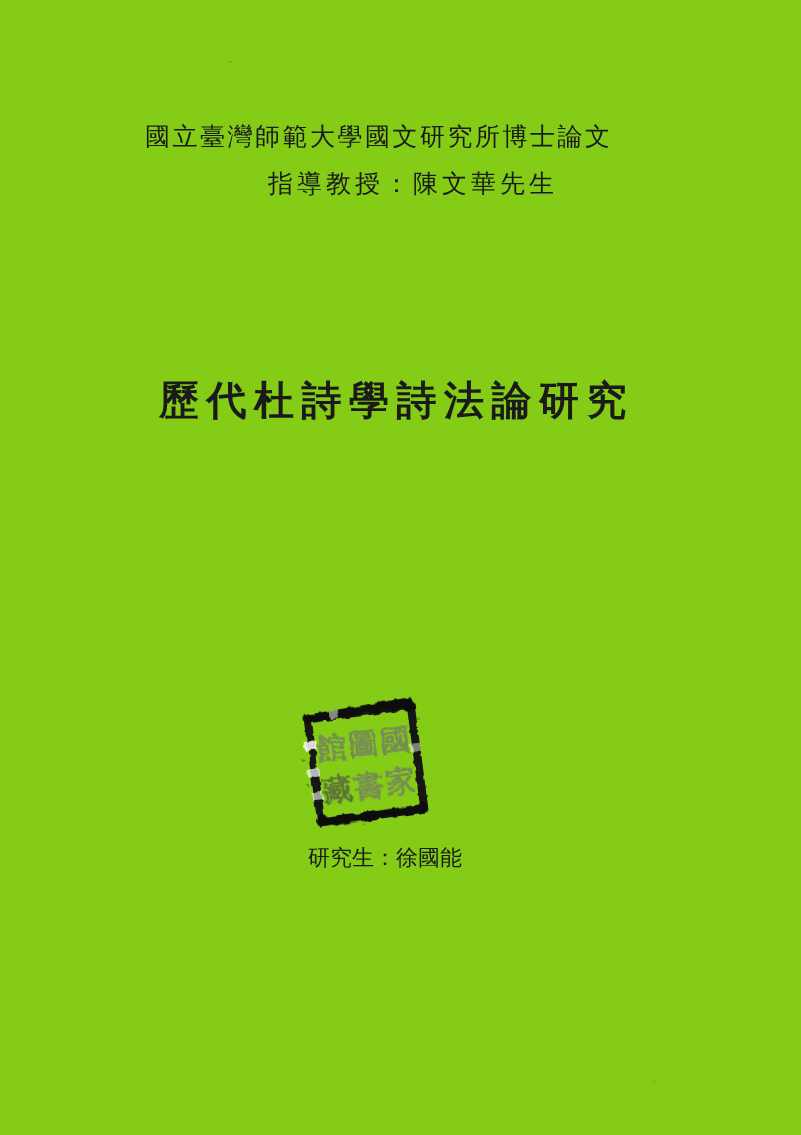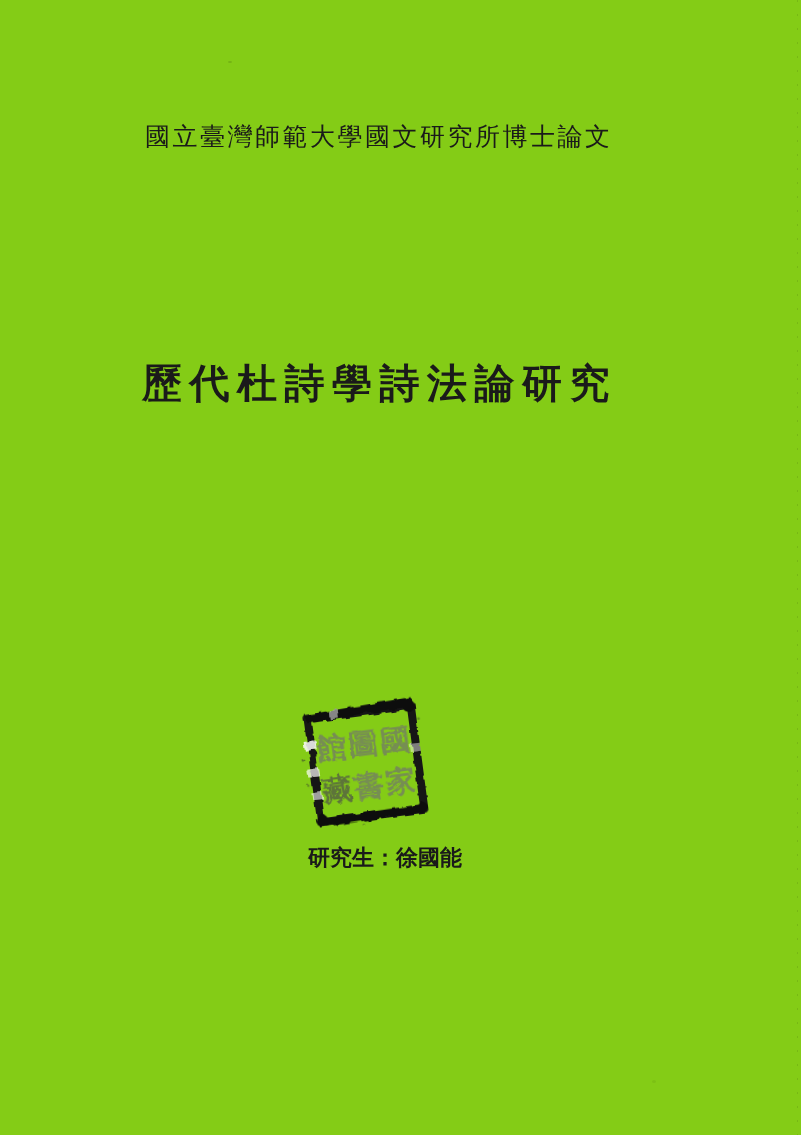--- a/index.html
+++ b/index.html
@@ -31,27 +31,27 @@
     left:268px; top:171px;
     font-size:25px;
     letter-spacing:4px;
     font-weight:400;
   }
   .thesis-title{
     left:142px; top:364px;
     font-size:40px;
     letter-spacing:7.5px;
     font-weight:700;
-    margin:0;
+    margin:17px;
   }
   .student-line{
     left:308px; top:847px;
     font-size:22px;
     letter-spacing:0px;
-    font-weight:700;
+    font-weight:400;
   }
   .date-line{
     left:286px; top:896px;
     font-size:22px;
     letter-spacing:0.5px;
     font-weight:400;
   }
   .seal-stamp{
     position:absolute;
     left:296px; top:690px;
@@ -75,20 +75,21 @@
   .speck-a{ left:228px; top:61px;  width:4px; height:2px; }
   .speck-b{ left:652px; top:1080px;width:4px; height:3px; background:rgba(0,0,0,0.06); }
 </style>
 </head>
 <body>
 
 <div class="page">
 
   <div class="txt inst-line">國立臺灣師範大學國文研究所博士論文</div>
 
+  <div class="txt advisor-line">指導教授：陳文華先生</div>
 
   <h1 class="txt thesis-title">歷代杜詩學詩法論研究</h1>
 
   <div class="seal-stamp">
     <svg width="140" height="148" viewBox="0 0 140 148">
       <defs>
         <filter id="rough" x="-15%" y="-15%" width="130%" height="130%">
           <feTurbulence type="fractalNoise" baseFrequency="0.11" numOctaves="2" result="n"></feTurbulence>
           <feDisplacementMap in="SourceGraphic" in2="n" scale="5"></feDisplacementMap>
         </filter>

